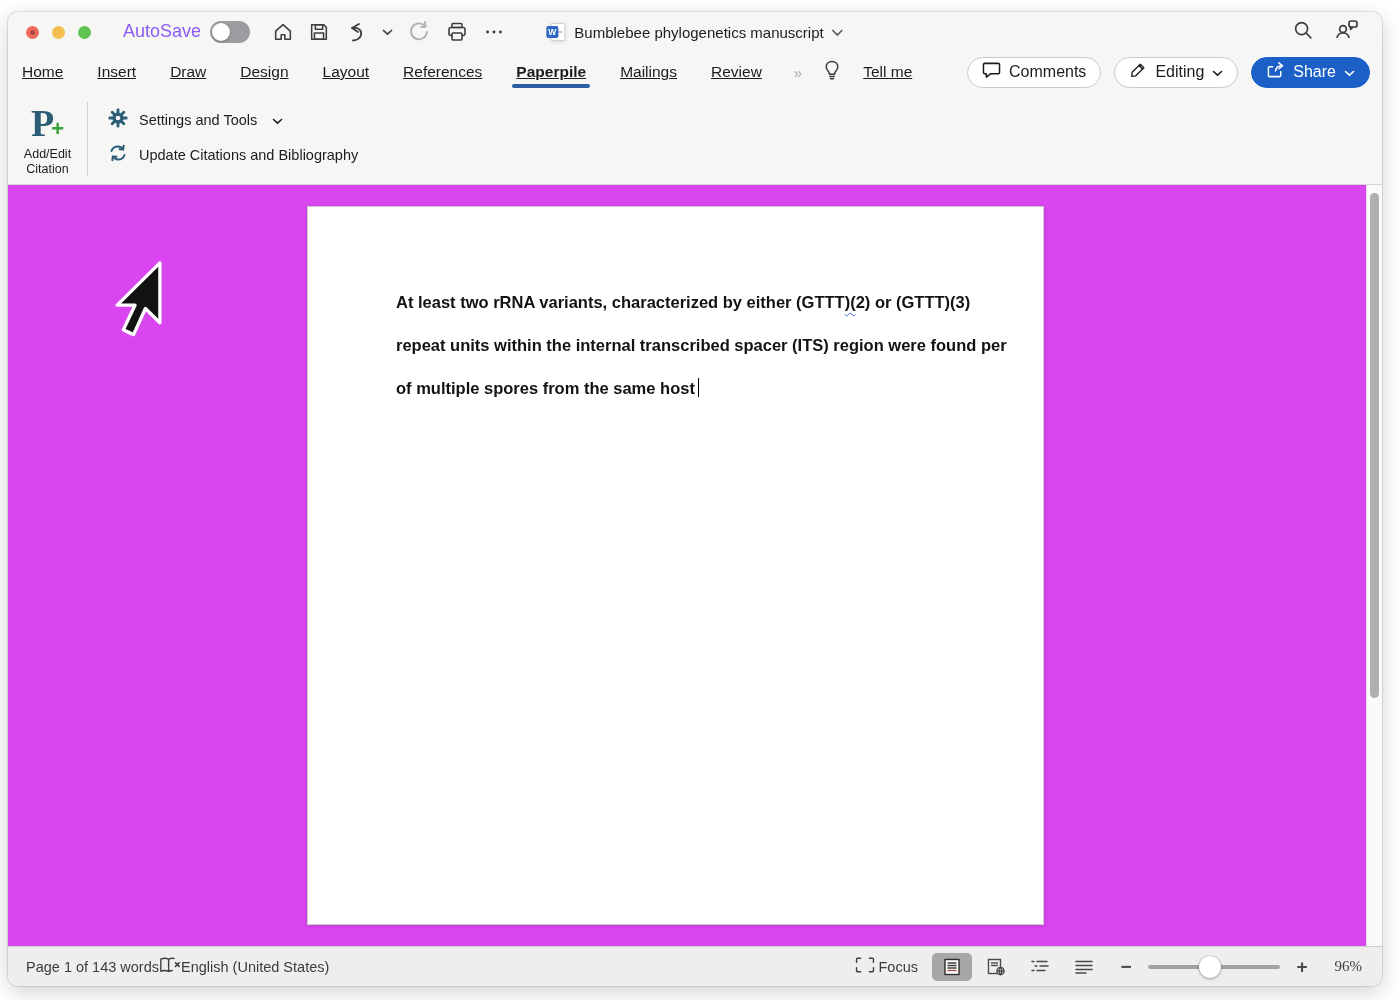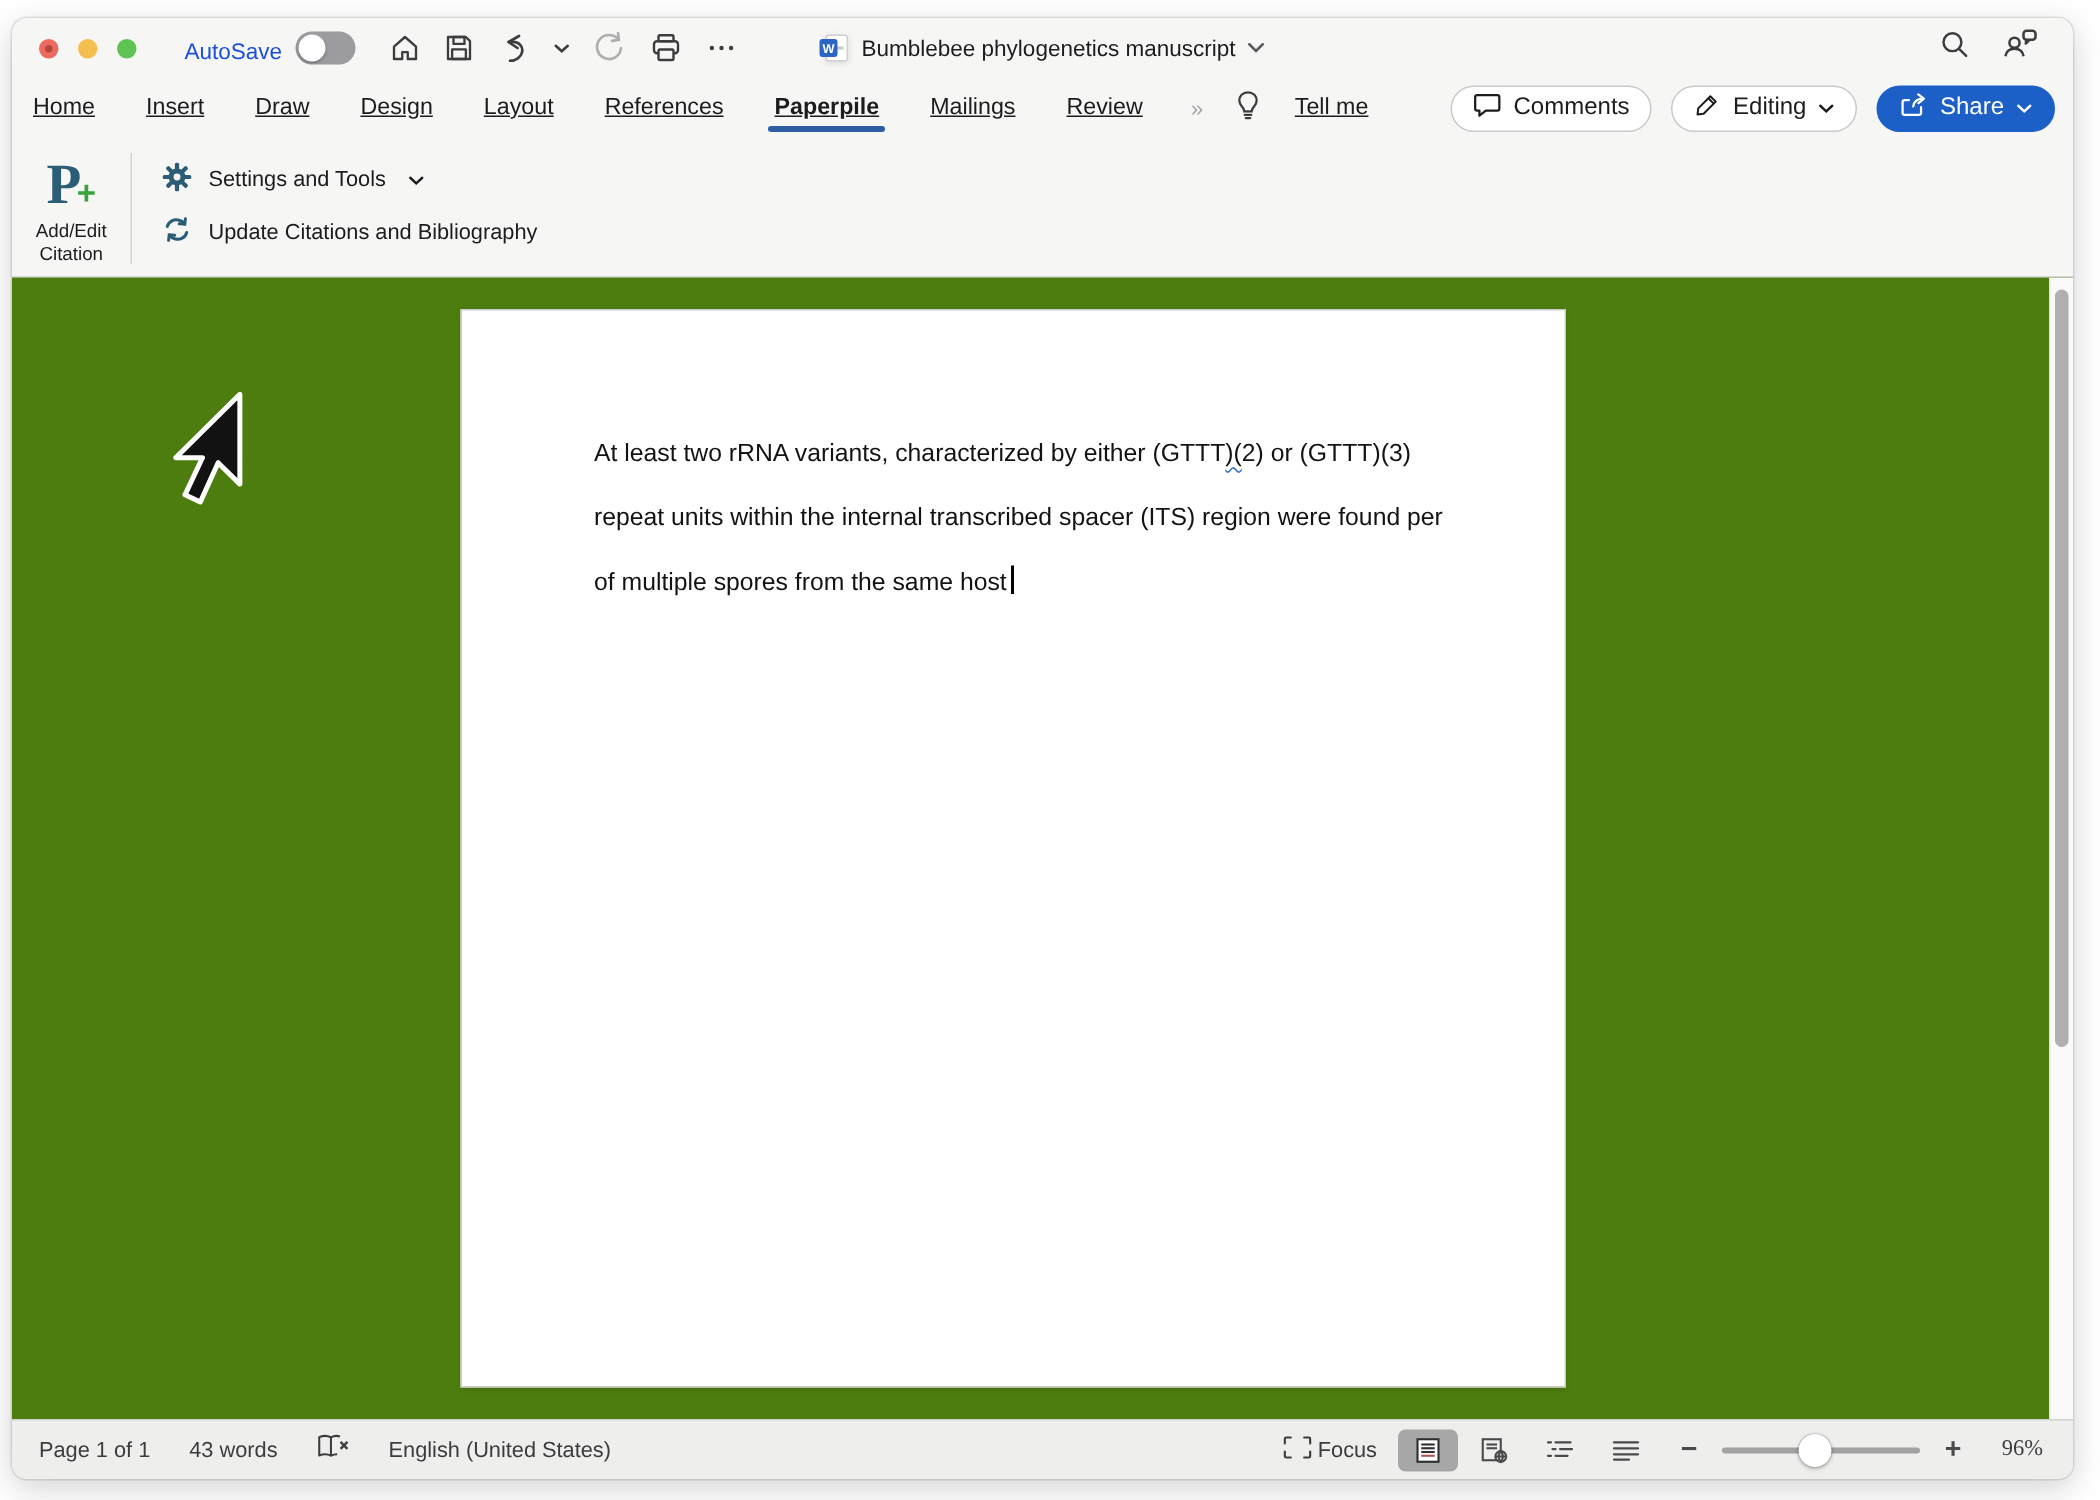--- a/index.html
+++ b/index.html
@@ -11,21 +11,21 @@
     display:flex; flex-direction:column;
   }
   
   .titlebar { height:40px; flex:0 0 40px; display:flex; align-items:center; padding:0 18px; position:relative; }
   .lights { display:flex; gap:13px; align-items:center; }
   .light { width:13px; height:13px; border-radius:50%; position:relative; }
   .light.red { background:#ec6a5e; }
   .light.red::after { content:""; position:absolute; left:4px; top:4px; width:5px; height:5px; border-radius:50%; background:#b1483e; }
   .light.yellow { background:#f5bf4f; }
   .light.green { background:#5fc454; }
-  .autosave { display:flex; align-items:flex-end; gap:9px; margin-left:32px; font-size:15px; color:#1d4ed8; }
+  .autosave { display:flex; align-items:flex-start; gap:9px; margin-left:32px; font-size:18px; color:#8b5cf6; }
   .toggle { width:40px; height:22px; border-radius:11px; background:#9b9ba0; position:relative; }
   .toggle .knob { position:absolute; left:2px; top:2px; width:18px; height:18px; border-radius:50%; background:#ffffff; box-shadow:0 1px 2px rgba(0,0,0,.3); }
   .tb-icons { display:flex; align-items:center; gap:14px; margin-left:22px; color:#3d3d3f; }
   .tb-icons svg { display:block; }
   .tb-icons .disabled { opacity:.38; }
   .title-center { position:absolute; left:50%; top:50%; transform:translate(-50%,-50%); display:flex; align-items:center; gap:8px; white-space:nowrap; }
   .docicon { width:20px; height:20px; position:relative; }
   .docicon .page { position:absolute; left:4px; top:1px; width:15px; height:18px; background:#ffffff; border:1px solid #cfcfd2; border-radius:2px; }
   .docicon .page::after { content:""; position:absolute; right:2px; top:7px; width:7px; height:2px; background:#c4c8cf; }
   .docicon .w { position:absolute; left:0; top:4px; width:12px; height:12px; background:#2b66c4; border-radius:2px; color:#fff; font-size:8.5px; font-weight:bold; display:flex; align-items:center; justify-content:center; }
@@ -46,31 +46,31 @@
   .rib-group1 { width:79px; display:flex; flex-direction:column; align-items:center; justify-content:center; padding-top:4px; }
   .pp-logo { position:relative; height:44px; display:flex; align-items:flex-start; }
   .pp-p { font-size:38px; line-height:40px; font-weight:800; color:#2b5d76; font-family:"Liberation Serif", serif; }
   .pp-plus { font-size:22px; font-weight:800; color:#3aa33c; margin-left:-3px; margin-top:16px; line-height:20px; }
   .pp-label { font-size:12.5px; line-height:15px; text-align:center; color:#1c1c1e; }
   .rib-divider { width:1px; background:#d2d2d0; margin:10px 0 8px 0; }
   .rib-col { display:flex; flex-direction:column; justify-content:space-around; padding:10px 0 12px 20px; }
   .rib-row { display:flex; align-items:center; gap:11px; font-size:14.5px; color:#1c1c1e; }
   .chev-sm { margin-left:4px; }
   
-  .docarea { position:relative; flex:1 1 auto; background:#4d7c0f; overflow:hidden; }
+  .docarea { position:relative; flex:1 1 auto; background:#d946ef; overflow:hidden;font-weight:bold; }
   .page { position:absolute; left:299px; top:21px; width:737px; height:719px; background:#ffffff; border:1px solid #cbcbca; box-shadow:0 1px 4px rgba(0,0,0,.12); }
   .doc-text { margin:74px 0 0 88px; font-size:16.5px; line-height:43px; color:#131313; white-space:nowrap; }
   .squiggle { text-decoration:underline; text-decoration-style:wavy; text-decoration-color:#3b6fd4; text-decoration-thickness:1px; text-underline-offset:4px; }
   .caret { display:inline-block; width:1.5px; height:19px; background:#000; vertical-align:-3px; margin-left:3px; }
   .mouse-cursor { position:absolute; left:105px; top:76px; }
   .scrollbar { position:absolute; right:0; top:0; bottom:0; width:16px; background:#fafafa; border-left:1px solid #e4e4e3; }
   .scroll-thumb { position:absolute; left:3px; top:8px; width:9px; height:505px; border-radius:5px; background:#b0b0b0; }
   
   .statusbar { height:40px; flex:0 0 40px; background:#eeeeec; border-top:1px solid #cfcfcd; display:flex; align-items:center; padding:0 20px 0 18px; font-size:14.5px; color:#3c3c3e; }
-  .sb-left { display:flex; align-items:center; gap:26px; }
+  .sb-left { display:flex; align-items:center; }
   .sb-right { margin-left:auto; display:flex; align-items:center; gap:14px; }
   .focus-chip { display:flex; align-items:center; gap:4px; }
   .viewbtns { display:flex; align-items:center; gap:4px; }
   .viewbtn { width:40px; height:28px; display:flex; align-items:center; justify-content:center; border-radius:5px; }
   .viewbtn.selected { background:#a7a7a7; }
   .zoomminus,.zoomplus { font-size:19px; font-weight:bold; color:#4a4a4c; width:16px; text-align:center; }
   .slider { position:relative; width:132px; height:22px; }
   .slider .track { position:absolute; left:0; right:0; top:9px; height:4px; border-radius:2px; background:#a2a2a2; }
   .slider .thumb { position:absolute; top:0; width:22px; height:22px; border-radius:50%; background:#ffffff; box-shadow:0 0 1px rgba(0,0,0,.45), 0 1px 3px rgba(0,0,0,.3); transform:translateX(-11px); }
   .zoom-label { font-size:15px; color:#3c3c3e; min-width:38px; text-align:right;font-family:Liberation Serif, serif; }

